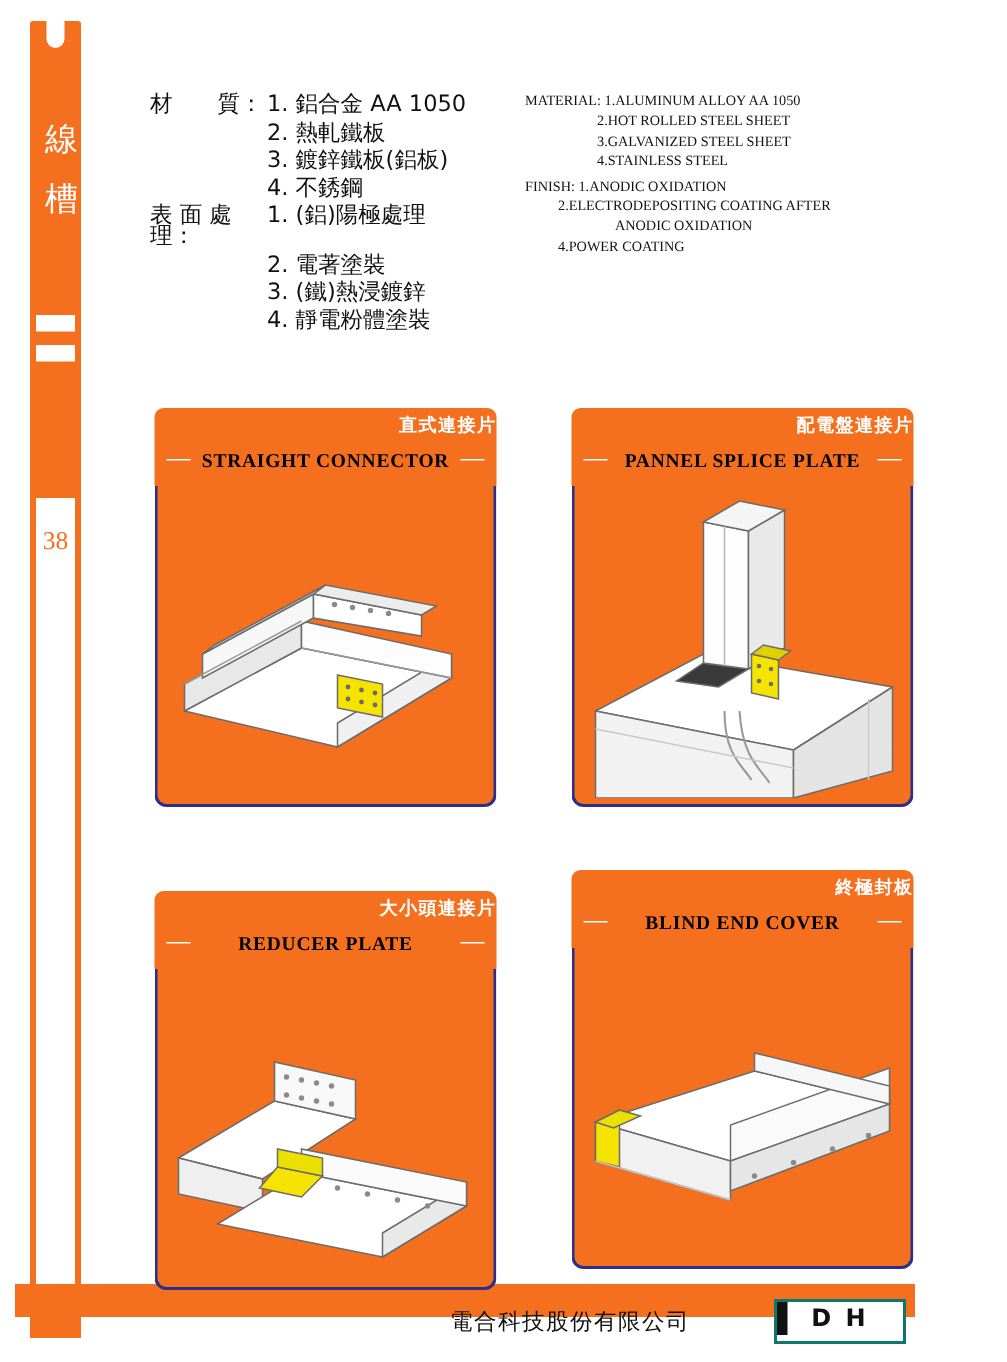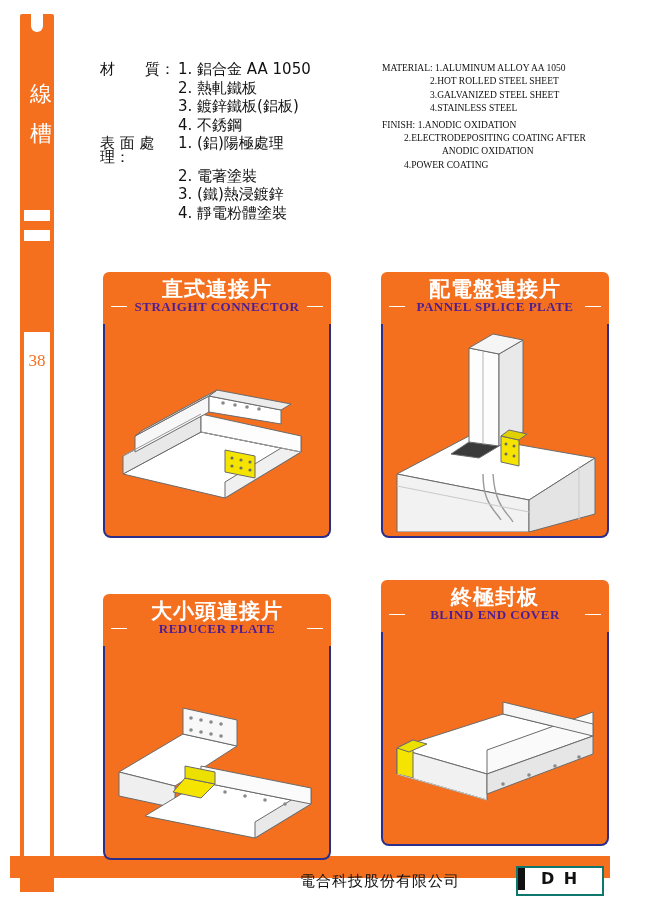--- a/index.html
+++ b/index.html
@@ -49,38 +49,38 @@
   }
 
   
   .specs{position:absolute;left:100px;top:62px;width:540px;}
   .spec-cn{position:absolute;left:0;top:0;width:230px;font-family:"DejaVu Sans", sans-serif;font-size:15px;color:#111;}
   .spec-cn .row{display:flex;margin-bottom:4.5px;line-height:14px;}
   .spec-cn .lbl{width:78px;flex:0 0 78px;letter-spacing:0px;}
   .spec-cn .val{flex:1;}
   .spec-cn .sub{padding-left:78px;line-height:14px;margin-bottom:4.5px;}
   .spec-en{position:absolute;left:250px;top:0;width:290px;font-size:9.5px;color:#111;line-height:13.4px;}
-  .spec-en .ln{white-space:nowrap;margin-left:32px;}
+  .spec-en .ln{white-space:nowrap;}
   .spec-en .i1{padding-left:48px;}
   .spec-en .i2{padding-left:60px;}
   .spec-en .i3{padding-left:22px;}
 
   
   .panel{position:absolute;width:228px;}
   .banner{
     position:relative;height:52px;background:#f4701f;
     border-top-left-radius:6px;border-top-right-radius:6px;
   }
   .banner .cn{
-    position:absolute;left:0;right:0;top:3px;text-align:center;
-    color:#ffffff;font-family:"DejaVu Sans", sans-serif;font-weight:bold;font-size:21px;letter-spacing:1px;
+    position:absolute;left:0;right:0;top:3px;text-align:right;
+    color:#ffffff;font-family:"DejaVu Sans", sans-serif;font-weight:bold;font-size:12px;letter-spacing:1px;
   }
   .banner .en{
     position:absolute;left:0;right:0;top:27px;text-align:center;
-    color:#4c1d95;font-family:"Liberation Serif", serif;font-weight:bold;font-size:13px;letter-spacing:0.5px;
+    color:#000000;font-family:"Liberation Serif", serif;font-weight:bold;font-size:13px;letter-spacing:0.5px;
   }
   .banner .rule-l,.banner .rule-r{
     position:absolute;top:34px;height:1px;background:#ffffff;width:16px;
   }
   .banner .rule-l{left:8px;} .banner .rule-r{right:8px;}
   .img-box{
     position:relative;height:212px;background:#f4701f;
     border:2px solid #2b2f8a;border-top:none;
     border-bottom-left-radius:8px;border-bottom-right-radius:8px;
     overflow:hidden;

